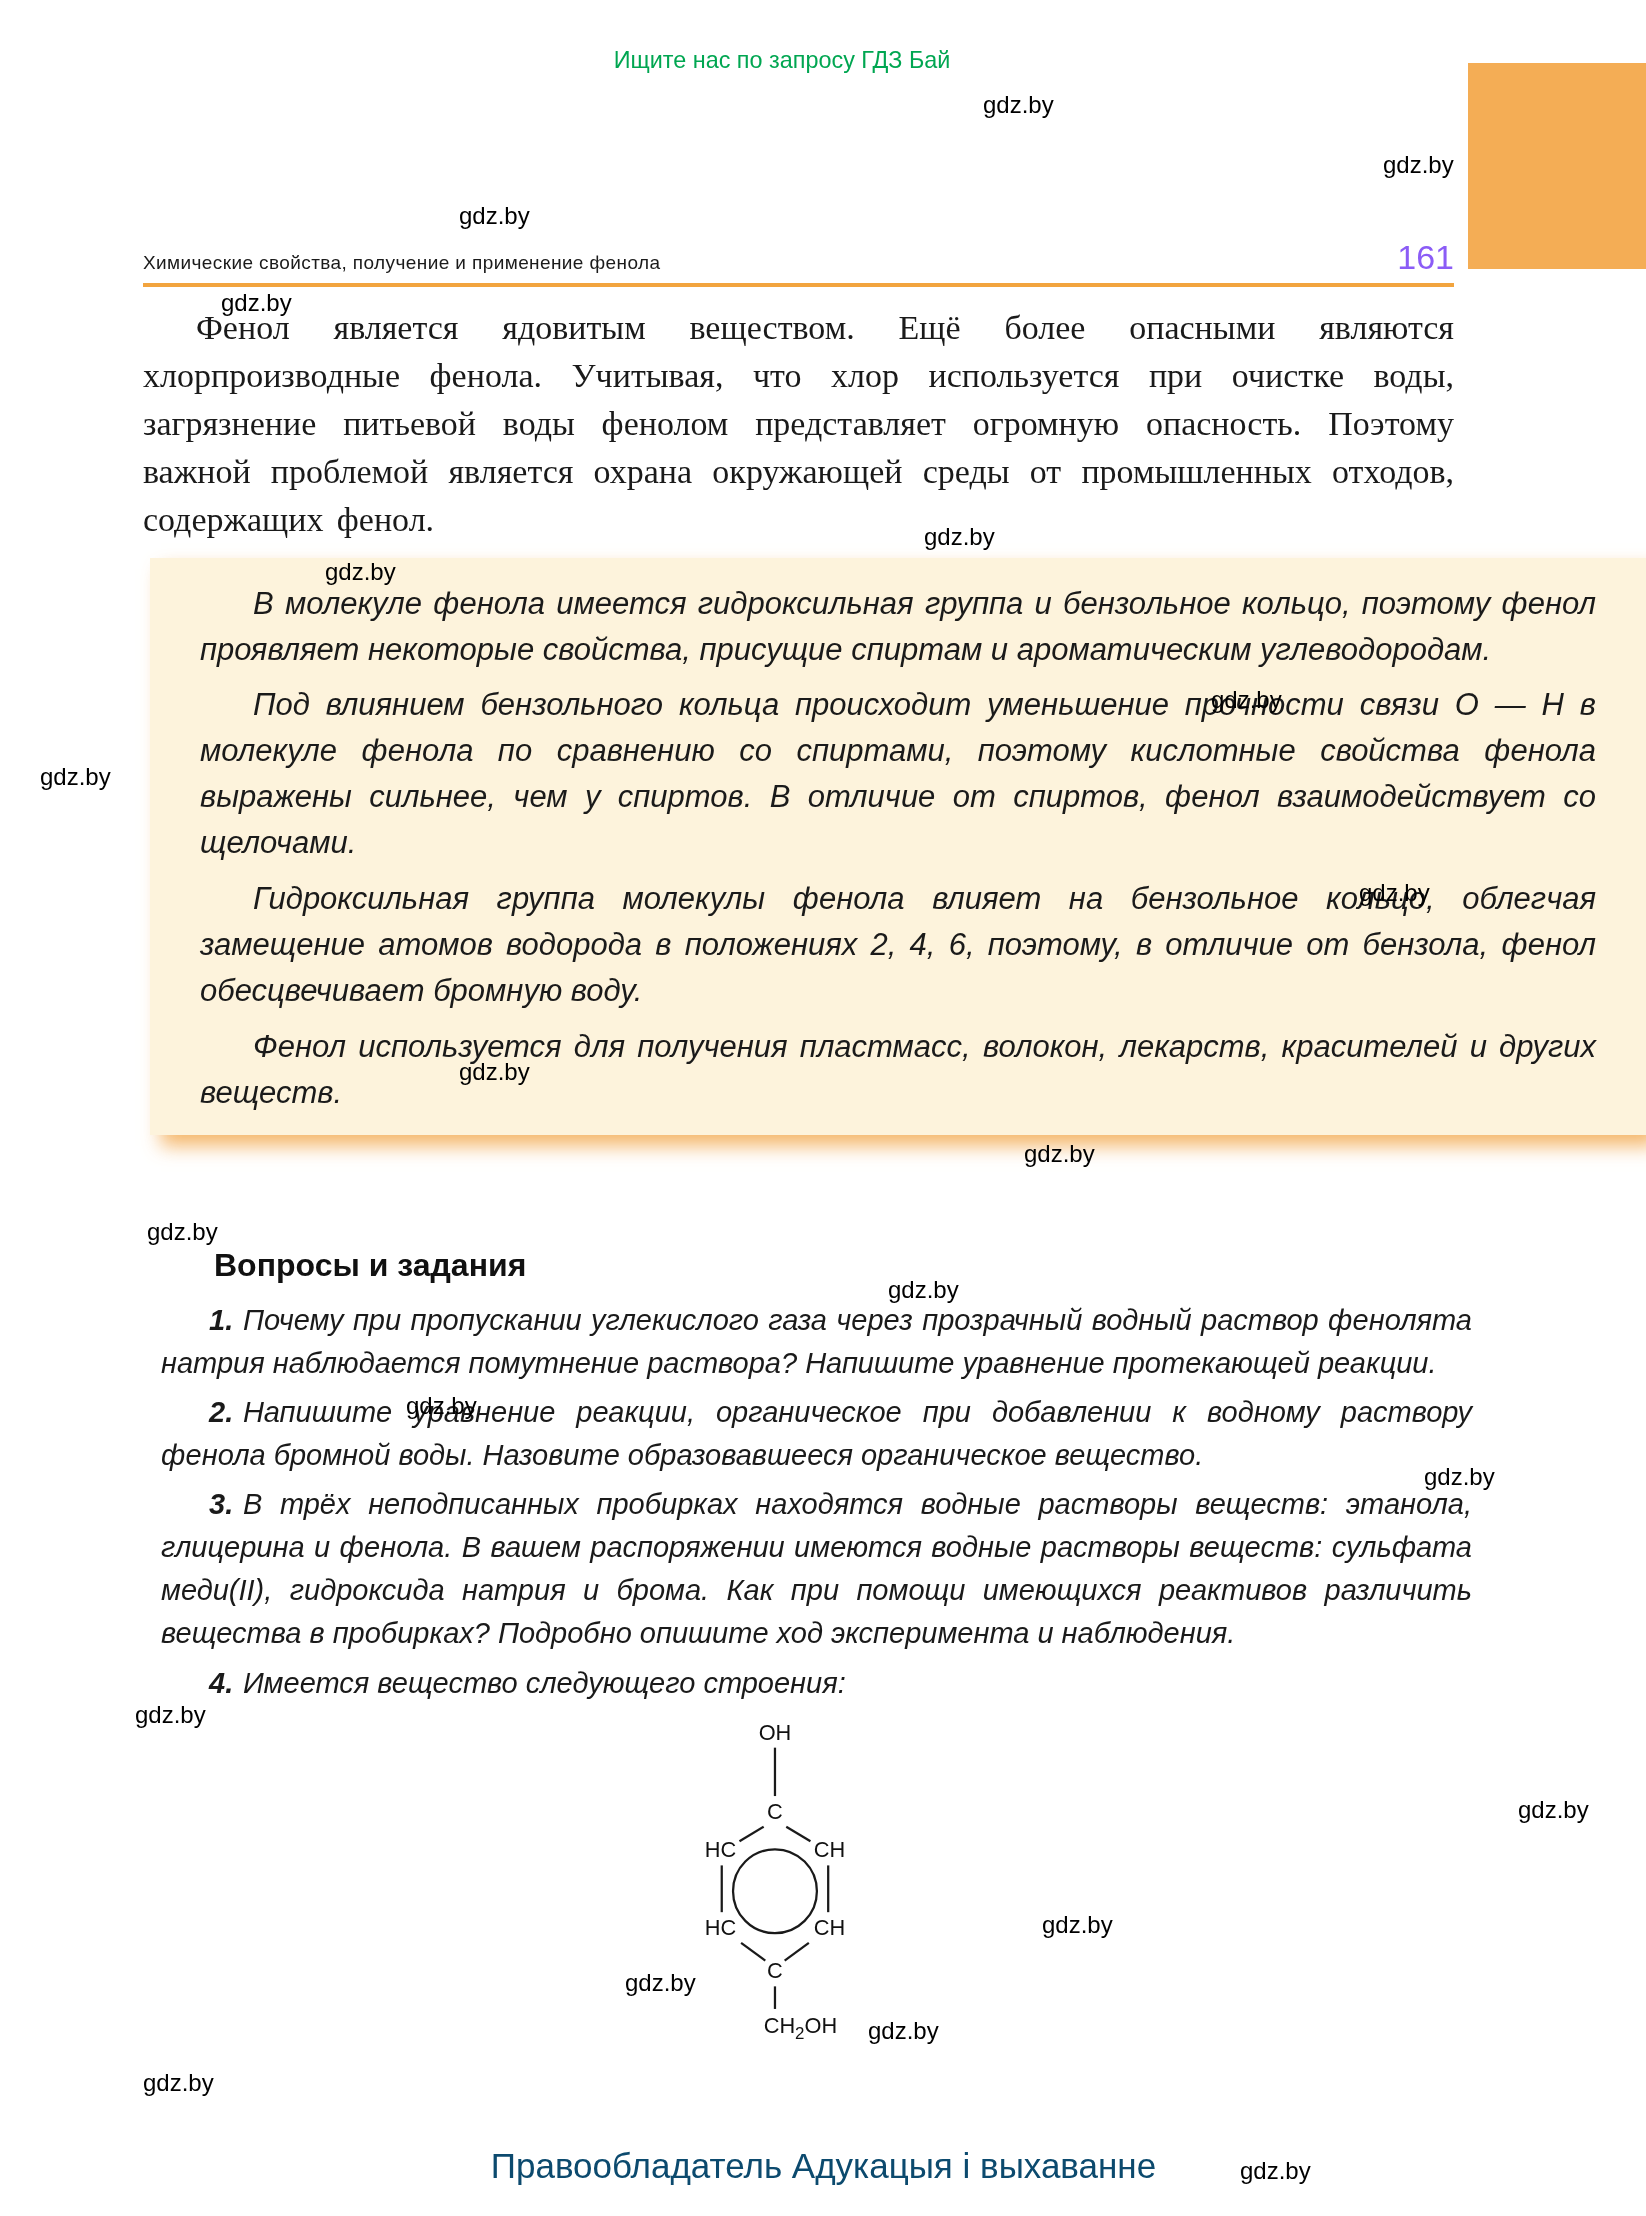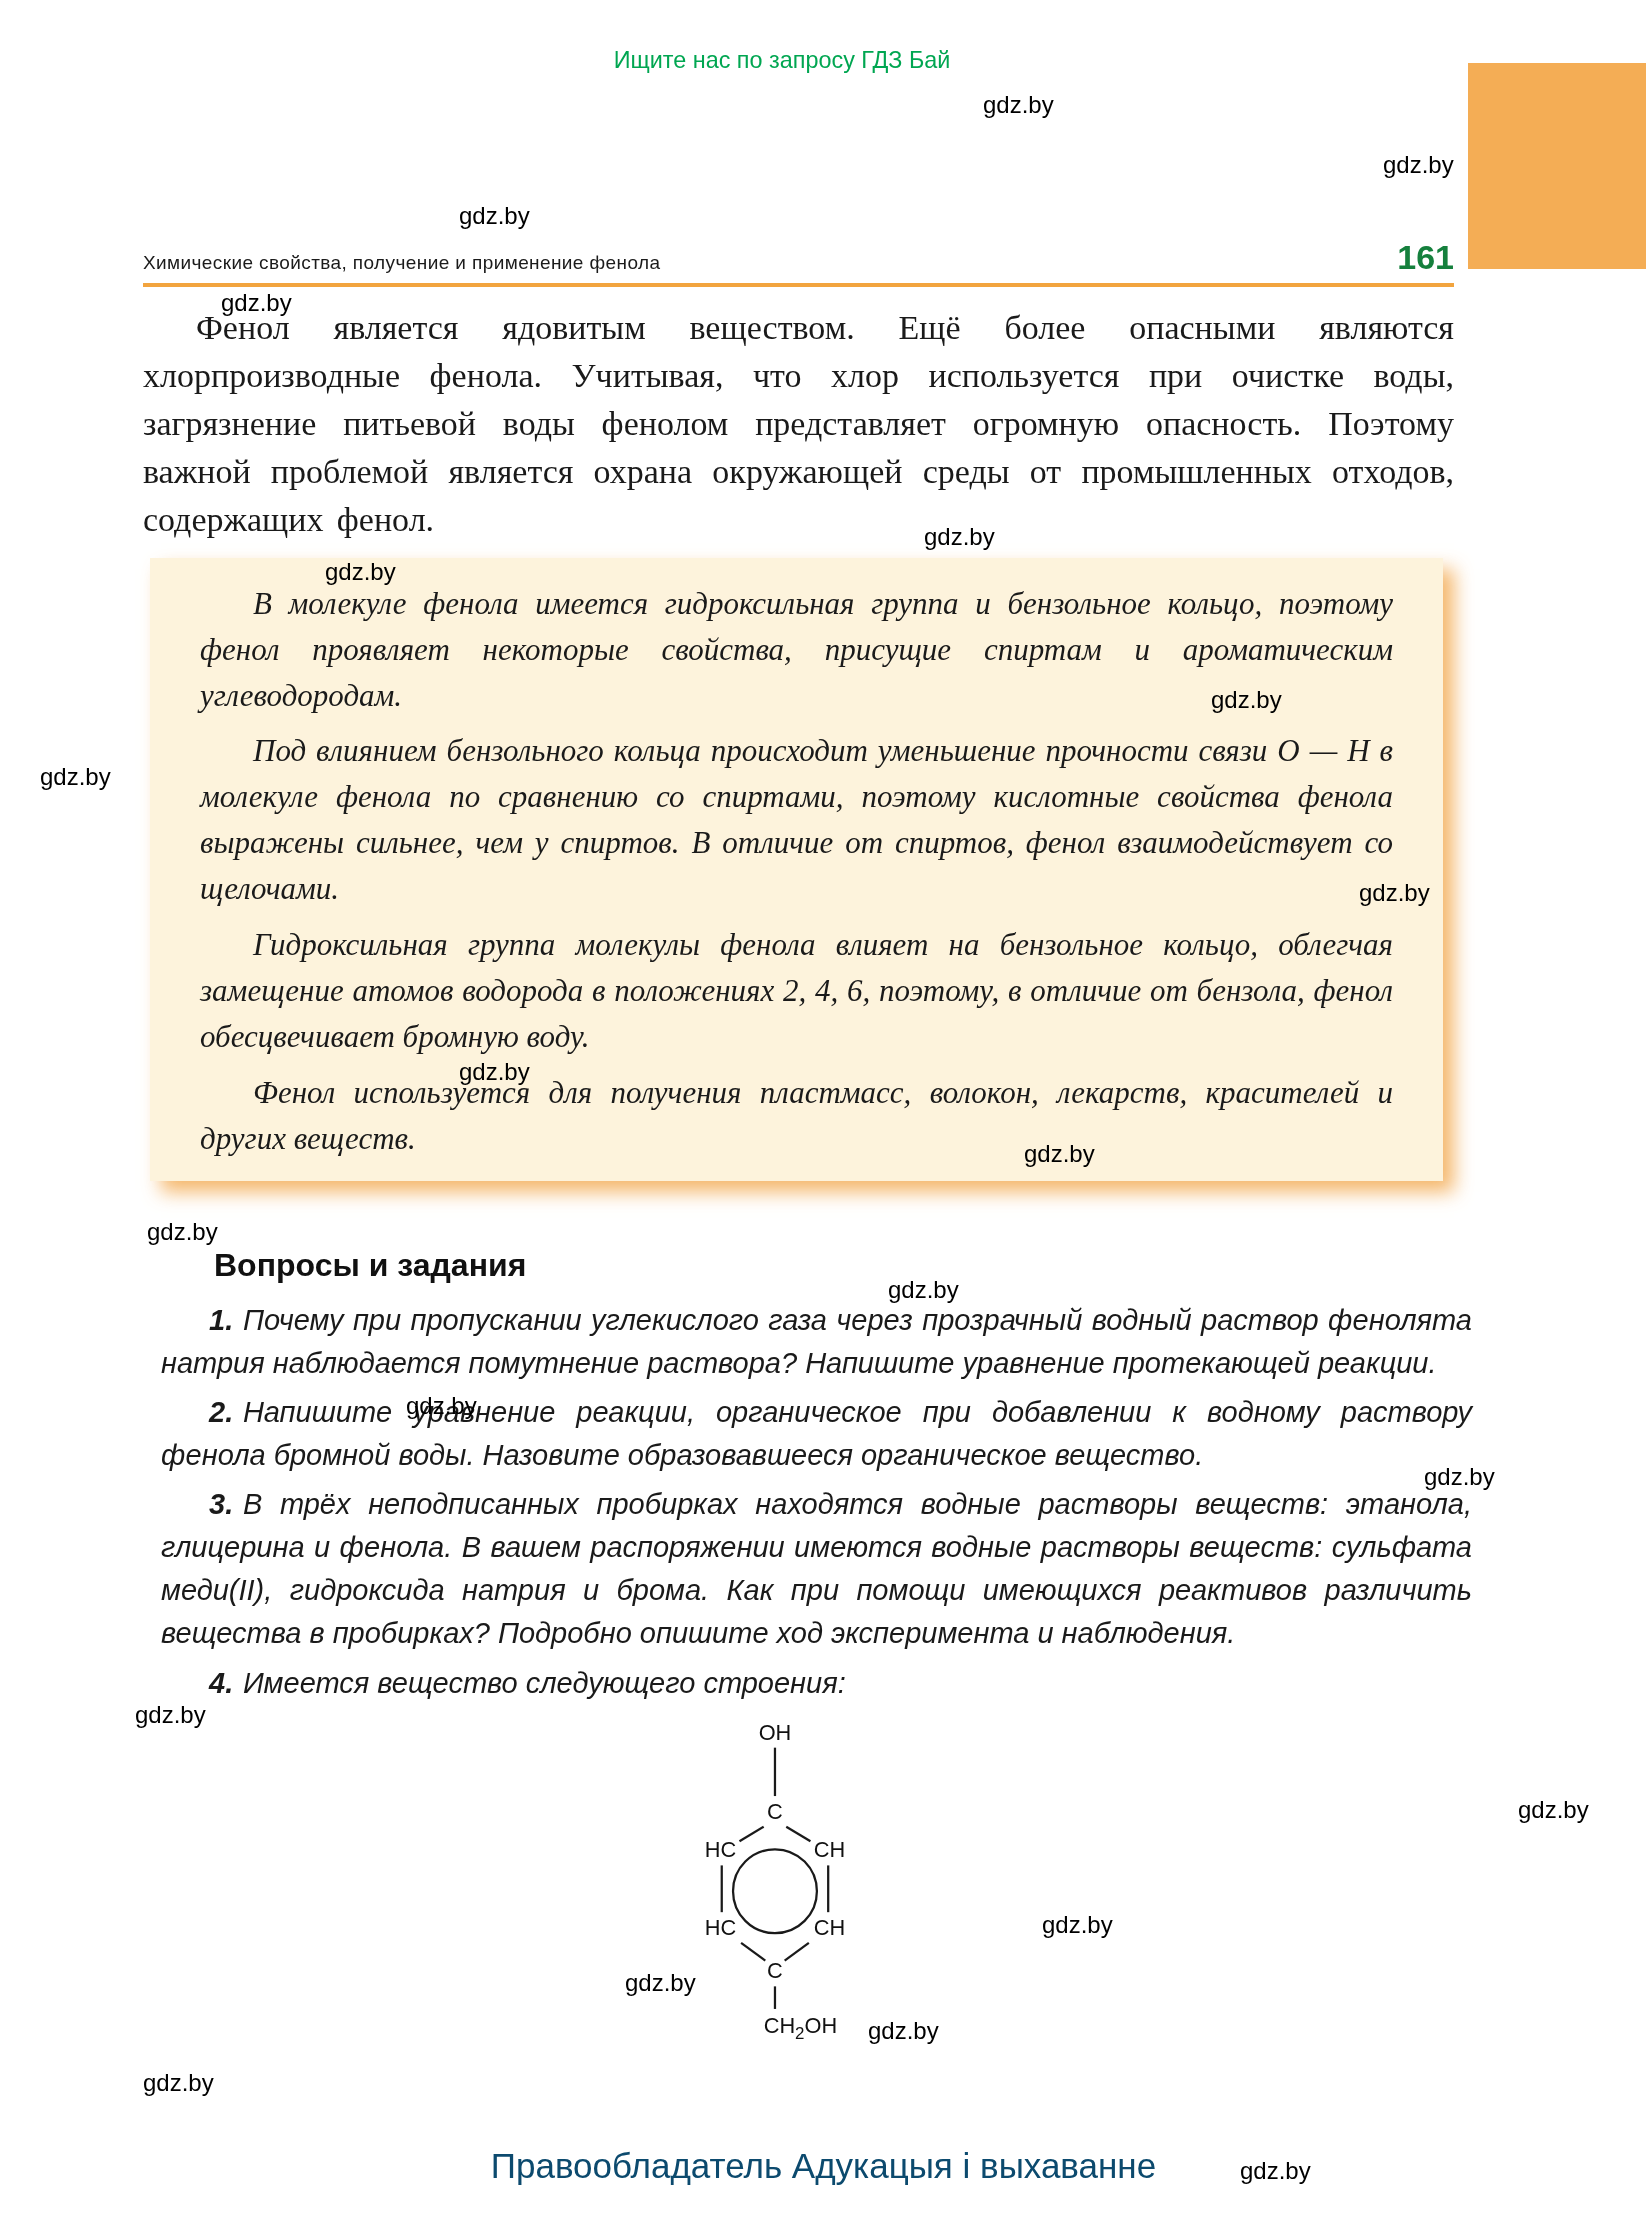--- a/index.html
+++ b/index.html
@@ -31,50 +31,49 @@
     left:143px; top:197px; width:1311px;
     display:flex; justify-content:space-between; align-items:baseline;
   }
   .header-title{
     font-size:19px;
     color:#1b1b1b;
     letter-spacing:0.4px;
   }
   .page-number{
     font-size:34px;
-    font-weight:bold;
-    color:#15803d;
+    font-weight:normal;
+    color:#8b5cf6;
   }
   .header-rule{
     position:absolute;
     left:143px; top:242px; width:1311px; height:4px;
     background:#f2a43e;
   }
   .intro{
     position:absolute;
     left:143px; top:263px; width:1311px;
     font-family:"Liberation Serif", serif;
     font-size:34px;
     line-height:48px;
     text-align:justify;
     text-indent:53px;
     word-spacing:4.8px;
   }
   .highlight-box{
     position:absolute;
-    left:150px; top:517px; width:1293px;
+    left:150px; top:517px; width:1496px;
     box-sizing:border-box;
     padding:22.6px 50px 19.3px 50px;
     background:#fdf3dc;
     box-shadow:11.3px 11.3px 17.7px rgba(242,166,73,0.8);
     font-style:italic;
     font-size:31px;
     line-height:46px;
     text-align:justify;
-    font-family:Liberation Serif, serif;
   }
   .highlight-box p{
     margin:0 0 9.7px 0;
     text-indent:53px;
   }
   .highlight-box p:last-child{margin-bottom:0;}
   .questions{
     position:absolute;
     left:161px; top:1206px; width:1311px;
   }

